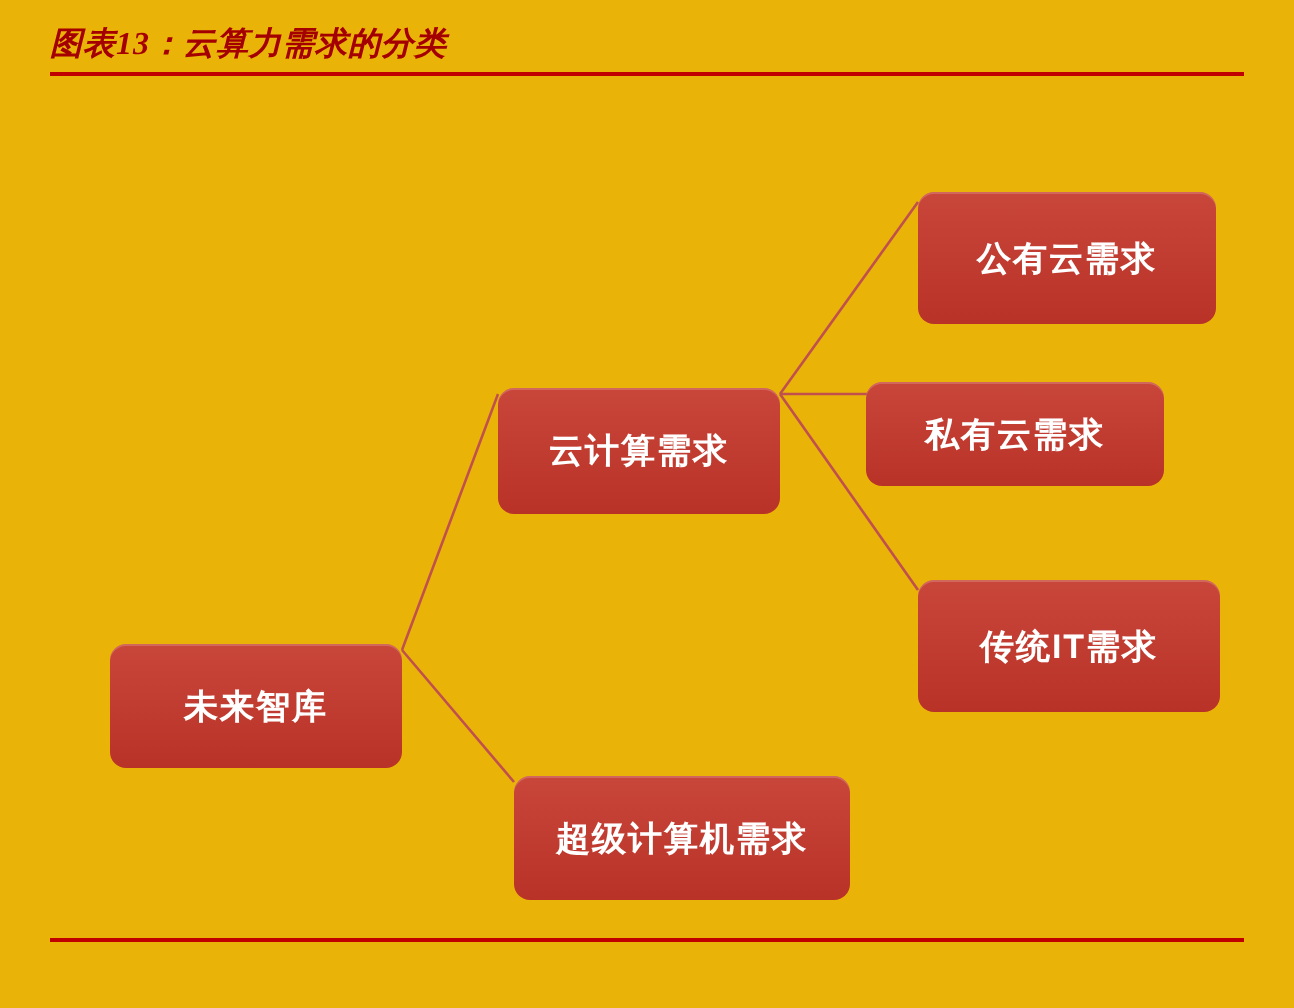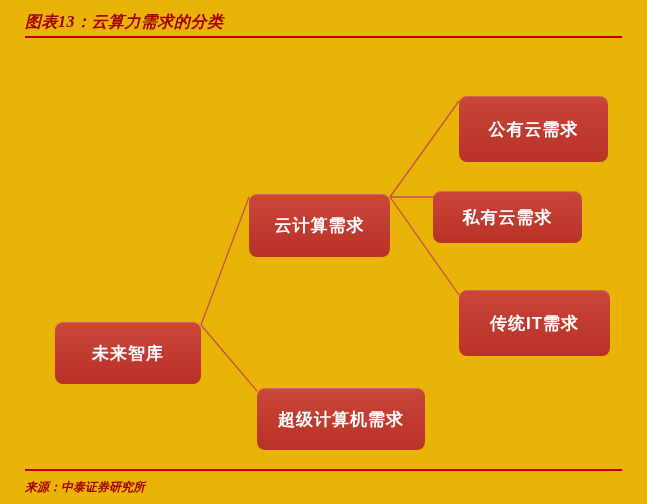--- a/index.html
+++ b/index.html
@@ -113,16 +113,15 @@
   <div class="node n-super">超级计算机需求</div>
 
   <div class="node n-public">公有云需求</div>
 
   <div class="node n-private">私有云需求</div>
 
   <div class="node n-trad">传统IT需求</div>
 
   <div class="bottom-rule"></div>
 
-  <div class="source">来源：中泰证券研究所</div>
 
 
 </div>
 
 </body></html>

